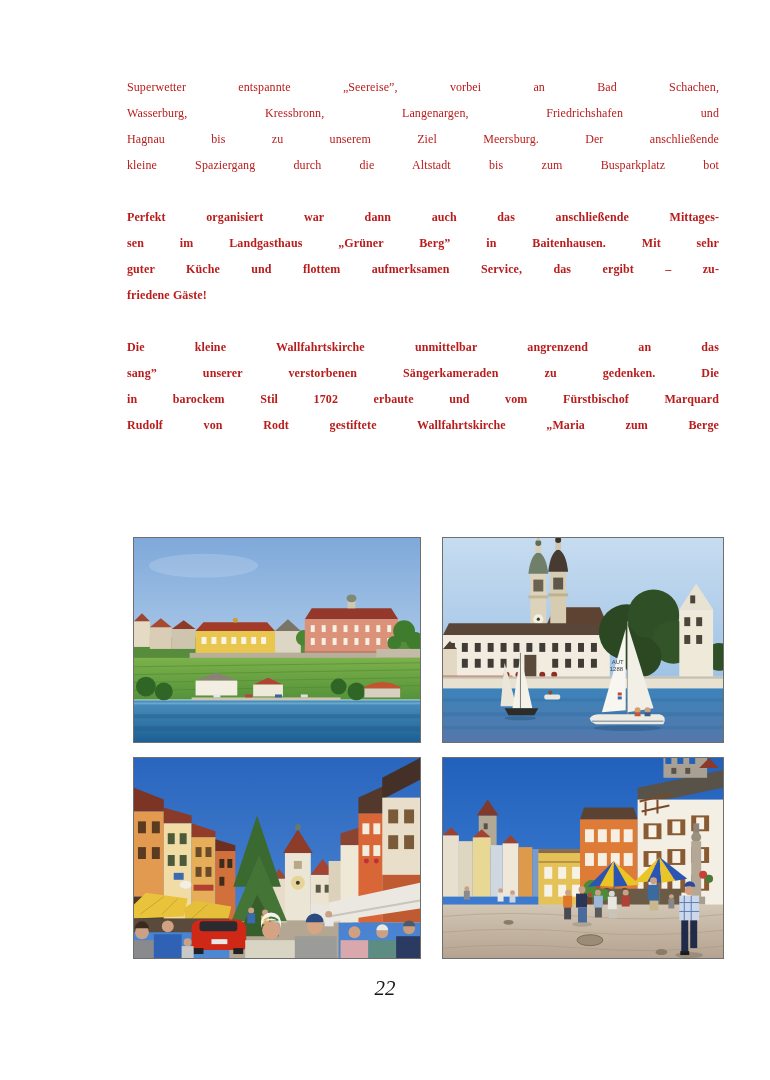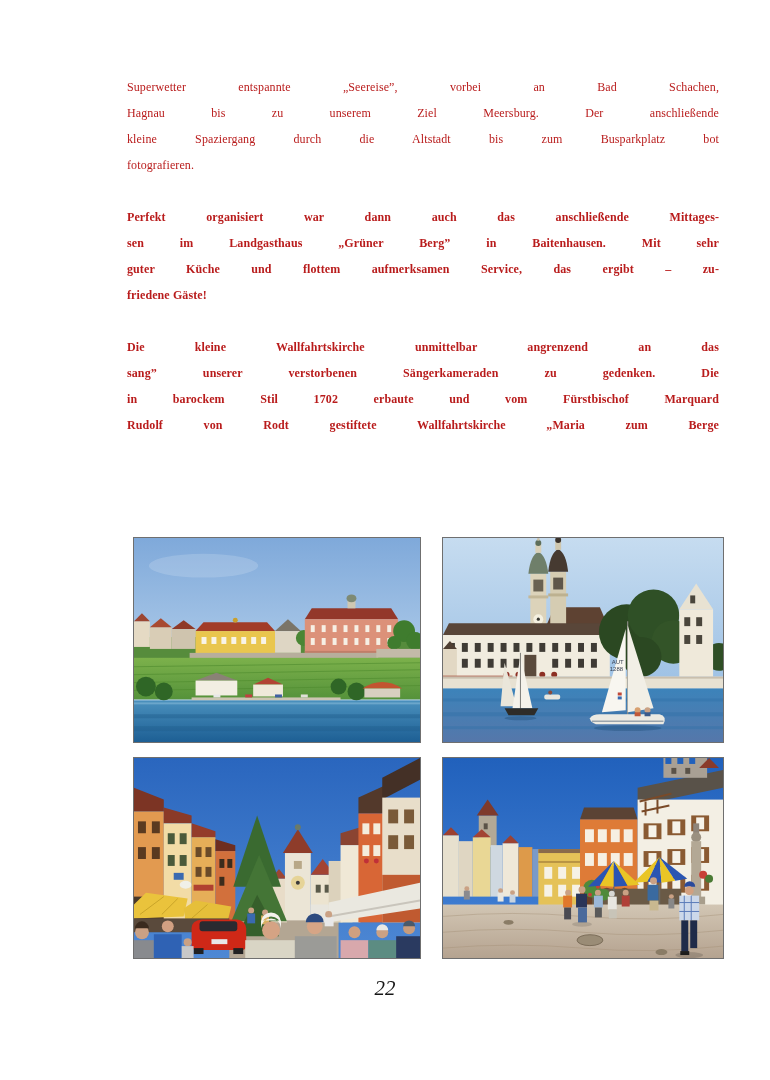--- a/index.html
+++ b/index.html
@@ -19,23 +19,23 @@
   .photo4{left:402px;top:741px;width:282px;height:202px;}
   .pagenum{position:absolute;top:976px;left:0;width:770px;text-align:center;
            font-size:21px;color:#161616;font-style:italic;}
 </style>
 </head>
 <body>
 
 <div class="content">
   <div class="para">
     <div class="tline">Superwetter entspannte „Seereise”, vorbei an Bad Schachen,</div>
+    <div class="tline">Wasserburg, Kressbronn, Langenargen, Friedrichshafen und</div>
     <div class="tline">Hagnau bis zu unserem Ziel Meersburg. Der anschließende</div>
     <div class="tline">kleine Spaziergang durch die Altstadt bis zum Busparkplatz bot</div>
-    <div class="tline flush-left">fotografieren.</div>
   </div>
   <div class="para">
     <div class="tline">Perfekt organisiert war dann auch das anschließende Mittages-</div>
     <div class="tline">sen im Landgasthaus „Grüner Berg” in Baitenhausen. Mit sehr</div>
     <div class="tline">guter Küche und flottem aufmerksamen Service, das ergibt – zu-</div>
     <div class="tline flush-left">friedene Gäste!</div>
   </div>
   <div class="para">
     <div class="tline">Die kleine Wallfahrtskirche unmittelbar angrenzend an das</div>
     <div class="tline">sang” unserer verstorbenen Sängerkameraden zu gedenken. Die</div>

